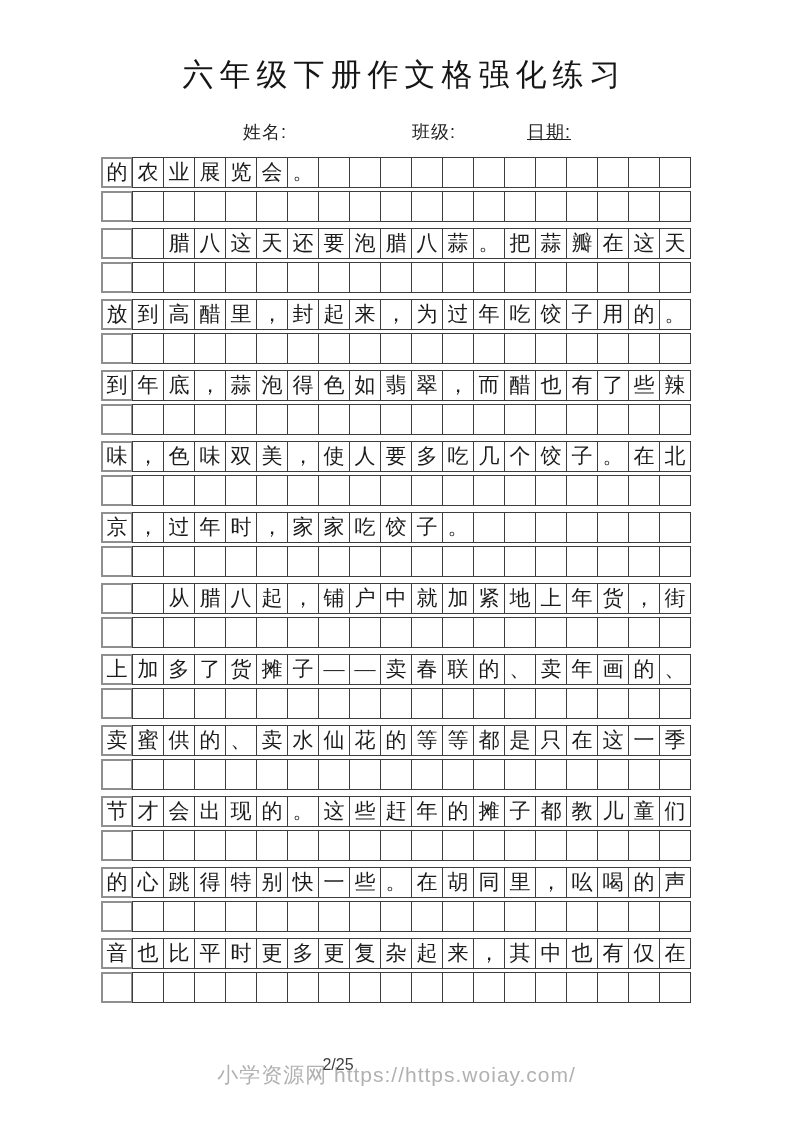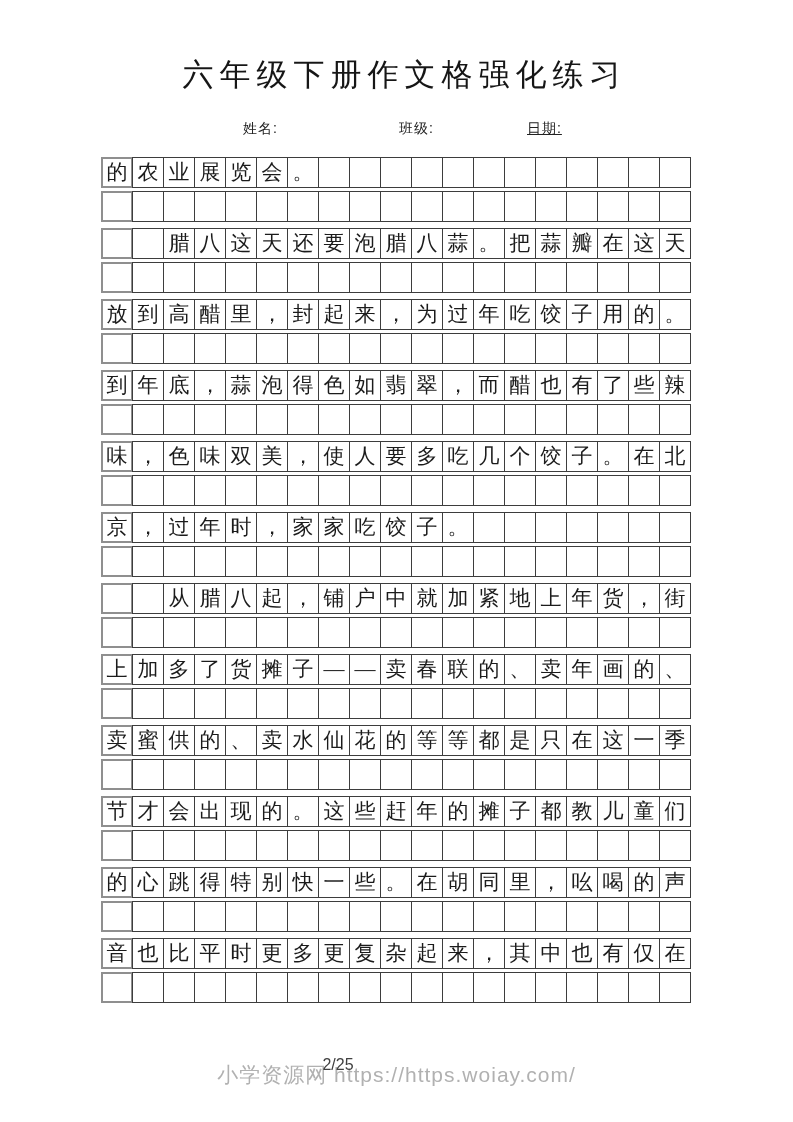--- a/index.html
+++ b/index.html
@@ -5,26 +5,26 @@
   html,body{margin:0;padding:0;}
   body{
     width:793px;height:1122px;background:#ffffff;position:relative;
     font-family:"Liberation Serif","DejaVu Serif",serif;overflow:hidden;
   }
   .page-title{
     position:absolute;top:54px;left:0;width:793px;text-align:center;
     font-size:31px;letter-spacing:6px;color:#161616;font-weight:500;padding-left:8px;
   }
   .field-label{
-    position:absolute;top:120px;font-size:14px;color:#222222;
+    position:absolute;top:120px;font-size:18px;color:#222222;
     font-family:"Liberation Sans","DejaVu Sans",sans-serif;font-weight:500;
     letter-spacing:1px;
   }
   .field-name{left:243px;}
-  .field-class{left:399px;}
+  .field-class{left:412px;}
   .field-date{left:527px;text-decoration:underline;}
   .grid{position:absolute;left:101px;top:157px;}
   .pair{margin-bottom:6px;}
   .row{display:flex;}
   .row.blank{margin-top:3px;}
   .cell{
     box-sizing:border-box;width:32px;height:31px;
     border:1px solid #3d3d3d;margin-left:-1px;
     display:flex;align-items:center;justify-content:center;
     font-size:21px;line-height:1;color:#1b1b1b;

